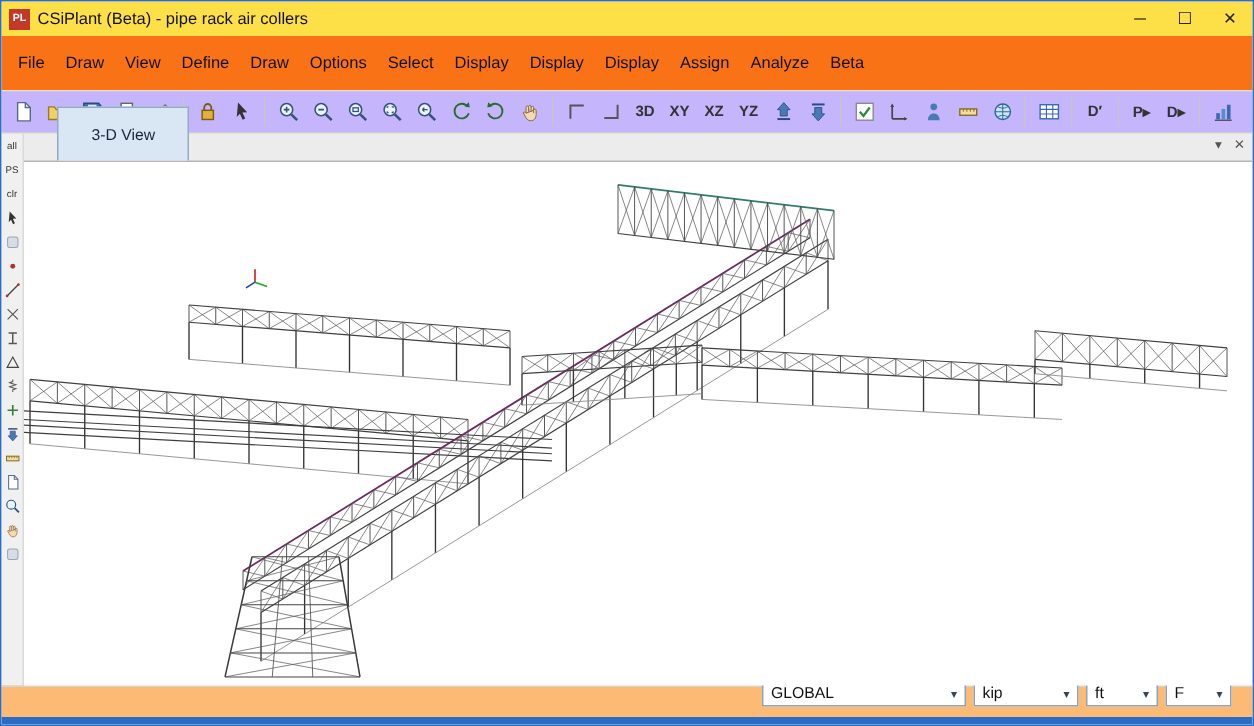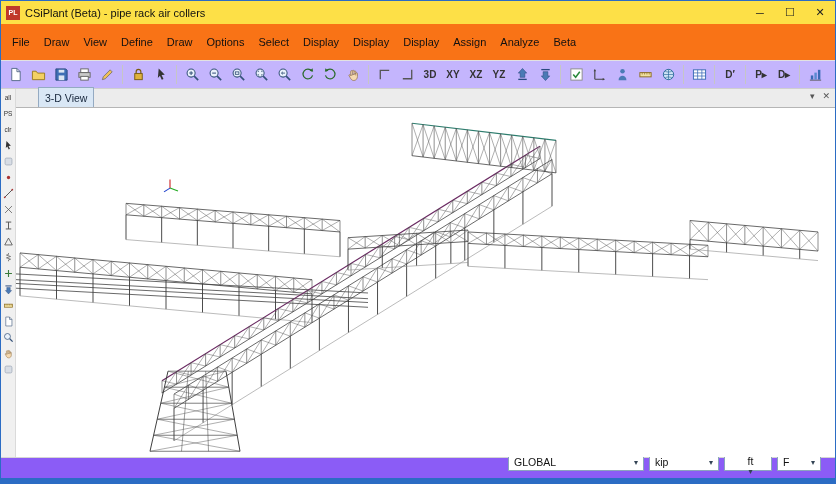--- a/index.html
+++ b/index.html
@@ -22,28 +22,28 @@
   .tb-sep { width:1px; height:19px; background:#c6c6c6; margin:0 3px; flex:0 0 auto; }
 
   .middle { flex:1 1 auto; display:flex; min-height:0; }
   .left-toolbar { width:15px; background:#f0f0f0; border-right:1px solid #dadada; display:flex; flex-direction:column; align-items:center; padding-top:2px; gap:3px; flex:0 0 auto; }
   .lt-btn { width:13px; height:13px; display:flex; align-items:center; justify-content:center; background:transparent; border:none; cursor:default; }
   .lt-btn svg { width:11px; height:11px; display:block; }
   .lt-text { font-size:6.5px; color:#333; }
 
   .main { flex:1 1 auto; display:flex; flex-direction:column; min-width:0; }
   .tabstrip { height:19px; background:#ececec; border-bottom:1px solid #b5b5b5; display:flex; align-items:flex-end; padding-left:22px; position:relative; flex:0 0 auto; }
-  .tab { height:20px; padding:0 6px; background:#d9e7f5; border:1px solid #94aac2; border-bottom:none; font-size:10.5px; display:flex; align-items:center; color:#15253a; }
+  .tab { height:36px; padding:0 22px; background:#d9e7f5; border:1px solid #94aac2; border-bottom:none; font-size:10.5px; display:flex; align-items:center; color:#15253a; }
   .tab-controls { position:absolute; right:5px; top:2px; display:flex; gap:8px; font-size:9px; color:#555; align-items:center; }
   .tab-ctl { cursor:default; }
 
   .canvas { flex:1 1 auto; background:#ffffff; position:relative; overflow:hidden; }
   .canvas svg.model { position:absolute; left:0; top:0; width:100%; height:100%; }
 
-  .statusbar { height:21px; background:#8b5cf6; border-top:1px solid #d5d5d5; display:flex; align-items:center; padding:0 14px 12px 6px; gap:5px; flex:0 0 auto; }
+  .statusbar { height:21px; background:#fdba74; border-top:1px solid #d5d5d5; display:flex; align-items:center; padding:0 14px 12px 6px; gap:5px; flex:0 0 auto; }
   .status-spacer { flex:1; }
   .combo { height:17px; background:#fff; border:1px solid #8aa5bd; display:flex; align-items:center; font-size:10.5px; padding-left:5px; justify-content:space-between; color:#111; cursor:default; }
   .combo-arrow { width:14px; text-align:center; color:#345; font-size:8px; }
 
   .bottombar { height:5px; background:#2b6cc4; flex:0 0 auto; }
   .hidden-defs { position:absolute; width:0; height:0; overflow:hidden; }
 </style>
 </head>
 <body>
 
@@ -959,21 +959,21 @@
     <div class="status-spacer"></div>
     <div id="status-combos" style="display:flex;gap:5px;">
         <div class="combo" style="width: 136px;">
           <span>GLOBAL</span>
           <span class="combo-arrow">▾</span>
         </div>
         <div class="combo" style="width: 70px;">
           <span>kip</span>
           <span class="combo-arrow">▾</span>
         </div>
-        <div class="combo" style="width: 48px; flex-direction: column;">
+        <div class="combo" style="width: 48px;">
           <span>ft</span>
           <span class="combo-arrow">▾</span>
         </div>
         <div class="combo" style="width: 44px;">
           <span>F</span>
           <span class="combo-arrow">▾</span>
         </div>
       </div>
   </div>
 

